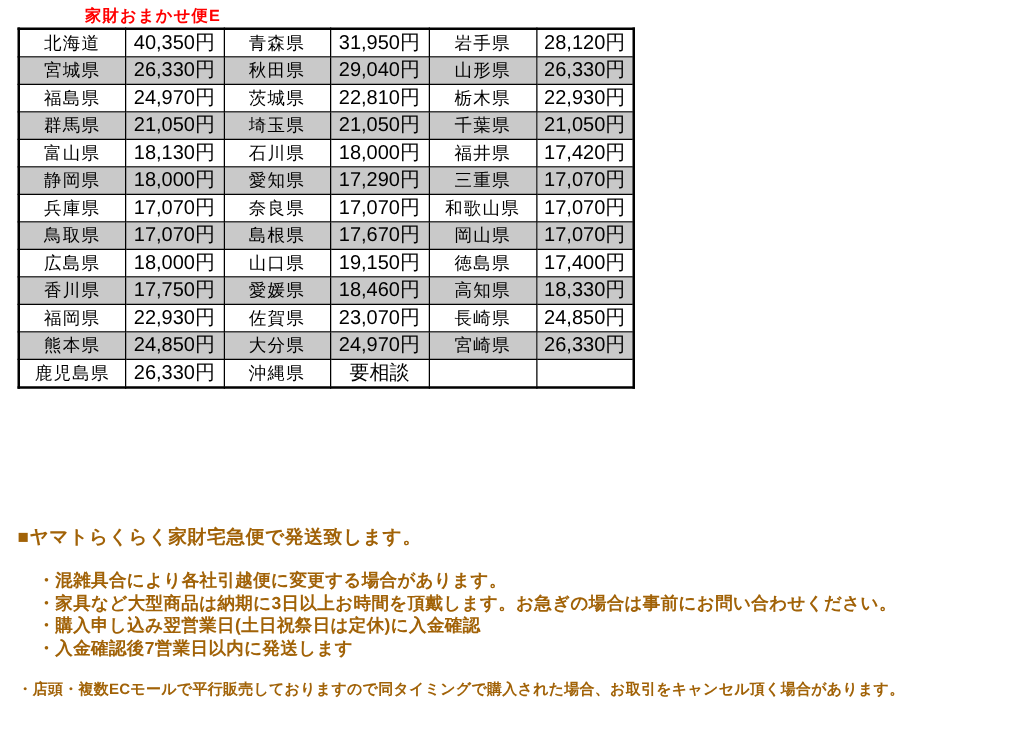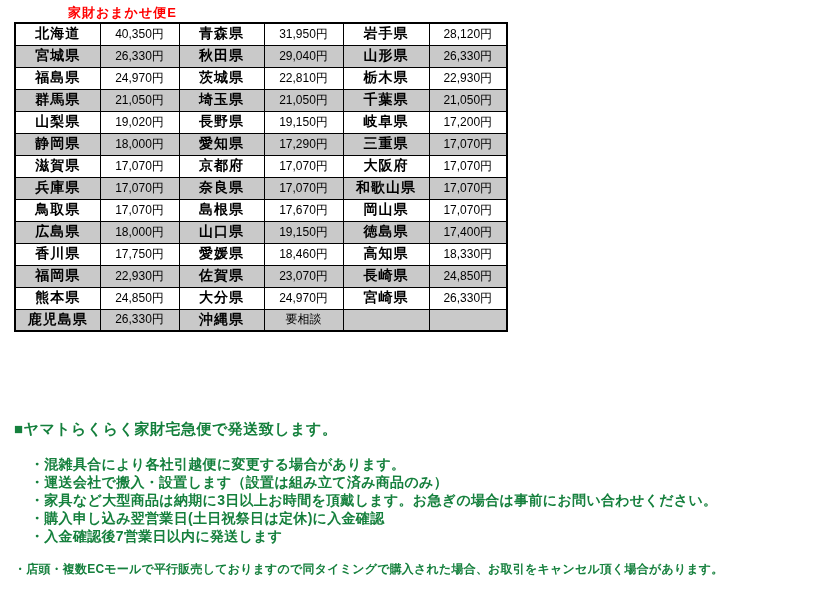--- a/index.html
+++ b/index.html
@@ -28,26 +28,26 @@
     border:2px solid var(--border-black);
   }
   table.fee-table td{
     border:1px solid var(--border-black);
     height:22px;
     text-align:center;vertical-align:middle;
     white-space:nowrap;overflow:hidden;
     background:#ffffff;
   }
   table.fee-table tr:nth-child(even) td{background:var(--row-gray);}
-  td.pref{font-size:14px;font-weight:bold;letter-spacing:1px;}
-  td.price{font-size:12px;font-weight:normal;}
+  td.pref{font-size:14px;font-weight:normal;letter-spacing:1px;}
+  td.price{font-size:16px;font-weight:normal;}
 
   .notes{
     position:absolute;left:14px;top:420px;width:800px;
-    color:#15803d;
+    color:#a16207;
   }
   .notes-heading{
     font-size:15px;font-weight:bold;letter-spacing:0.5px;
     margin-bottom:12px;white-space:nowrap;
   }
   ul.notes-bullets{
     list-style:none;margin:16px;padding:0;
   }
   ul.notes-bullets li{
     font-size:14px;font-weight:bold;line-height:18px;
@@ -102,41 +102,33 @@
         </tr>
         <tr>
           <td class="pref">群馬県</td>
           <td class="price">21,050円</td>
           <td class="pref">埼玉県</td>
           <td class="price">21,050円</td>
           <td class="pref">千葉県</td>
           <td class="price">21,050円</td>
         </tr>
         <tr>
-          <td class="pref">山梨県</td>
-          <td class="price">19,020円</td>
-          <td class="pref">長野県</td>
-          <td class="price">19,150円</td>
-          <td class="pref">岐阜県</td>
-          <td class="price">17,200円</td>
+          <td class="pref">富山県</td>
+          <td class="price">18,130円</td>
+          <td class="pref">石川県</td>
+          <td class="price">18,000円</td>
+          <td class="pref">福井県</td>
+          <td class="price">17,420円</td>
         </tr>
         <tr>
           <td class="pref">静岡県</td>
           <td class="price">18,000円</td>
           <td class="pref">愛知県</td>
           <td class="price">17,290円</td>
           <td class="pref">三重県</td>
-          <td class="price">17,070円</td>
-        </tr>
-        <tr>
-          <td class="pref">滋賀県</td>
-          <td class="price">17,070円</td>
-          <td class="pref">京都府</td>
-          <td class="price">17,070円</td>
-          <td class="pref">大阪府</td>
           <td class="price">17,070円</td>
         </tr>
         <tr>
           <td class="pref">兵庫県</td>
           <td class="price">17,070円</td>
           <td class="pref">奈良県</td>
           <td class="price">17,070円</td>
           <td class="pref">和歌山県</td>
           <td class="price">17,070円</td>
         </tr>
@@ -188,21 +180,20 @@
           <td class="pref"></td>
           <td class="price"></td>
         </tr>
       </tbody>
   </table>
 
   <div class="notes">
     <div class="notes-heading">■ヤマトらくらく家財宅急便で発送致します。</div>
     <ul class="notes-bullets">
         <li>・混雑具合により各社引越便に変更する場合があります。</li>
-        <li>・運送会社で搬入・設置します（設置は組み立て済み商品のみ）</li>
         <li>・家具など大型商品は納期に3日以上お時間を頂戴します。お急ぎの場合は事前にお問い合わせください。</li>
         <li>・購入申し込み翌営業日(土日祝祭日は定休)に入金確認</li>
         <li>・入金確認後7営業日以内に発送します</li>
       </ul>
     <div class="notes-footnote">・店頭・複数ECモールで平行販売しておりますので同タイミングで購入された場合、お取引をキャンセル頂く場合があります。</div>
   </div>
 
 </div>
 
 </body></html>

